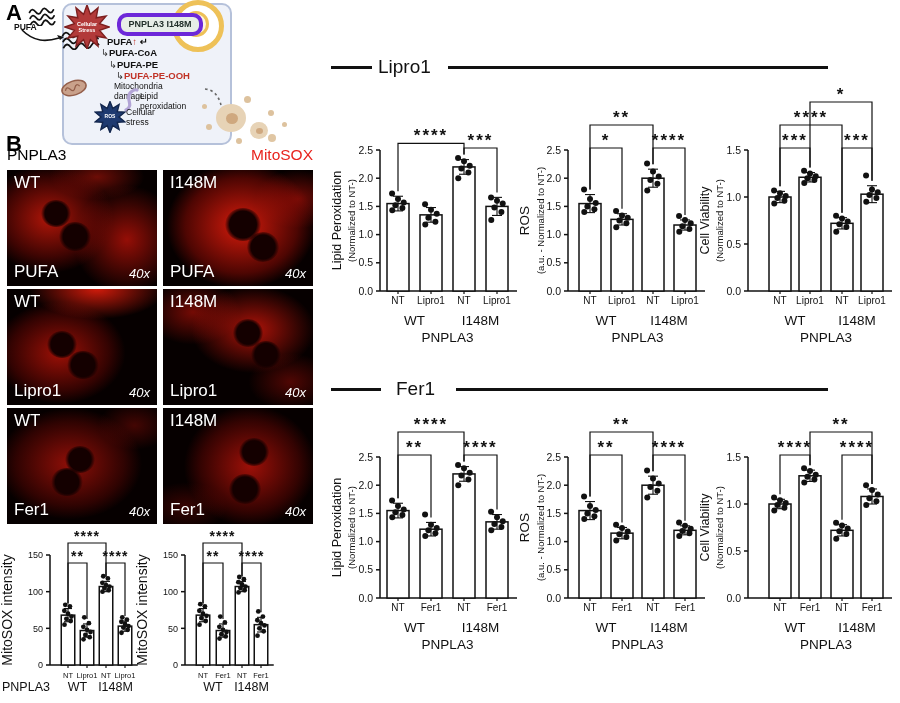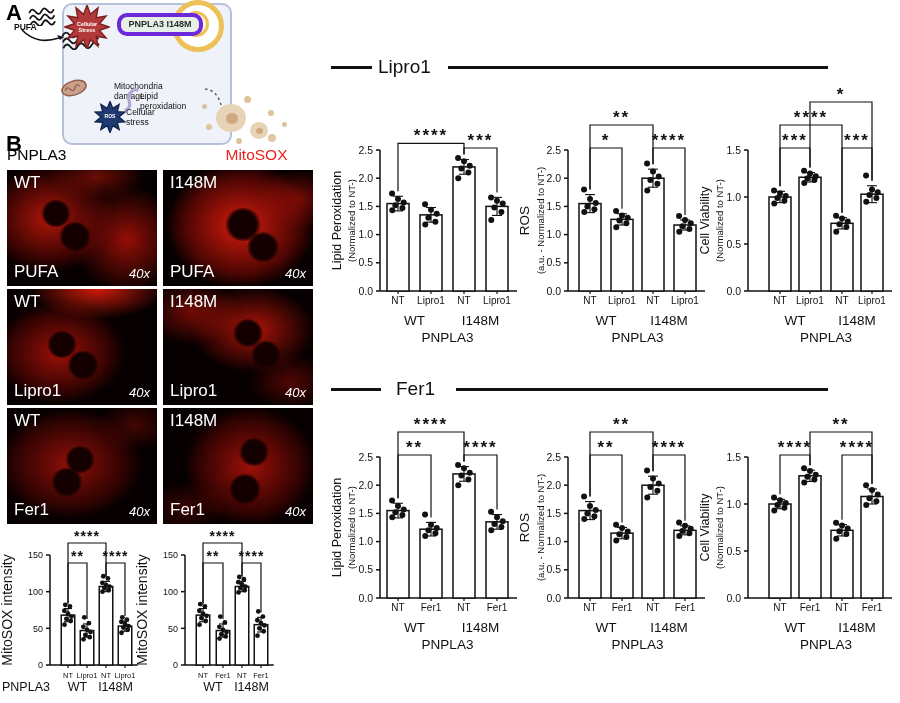--- a/index.html
+++ b/index.html
@@ -42,21 +42,21 @@
   .bl-1{left:42px;top:2px;width:7px;height:7px;background:#ddc29e;}
   .bl-2{left:66px;top:16px;width:6px;height:6px;background:#ddc29e;}
   .bl-3{left:4px;top:30px;width:6px;height:6px;background:#ddc29e;}
   .bl-4{left:34px;top:44px;width:6px;height:6px;background:#ddc29e;}
   .bl-5{left:66px;top:40px;width:8px;height:8px;background:#e0c6a3;}
   .bl-6{left:0;top:10px;width:5px;height:5px;background:#ddc29e;}
   .bl-7{left:80px;top:28px;width:5px;height:5px;background:#ddc29e;}
 
   
   .pnpla3-header{left:7px;top:146px;font-size:15.5px;color:#000;}
-  .mitosox-header{left:200px;top:146px;width:113px;text-align:center;font-size:15.5px;color:#e8231d;}
+  .mitosox-header{left:200px;top:146px;width:113px;text-align:right;font-size:15.5px;color:#e8231d;}
   .tiles{left:0;top:0;width:900px;height:703px;pointer-events:none;}
   .tile{position:absolute;width:150px;height:116px;background:#060000;overflow:hidden;}
   .tile .g-label{position:absolute;left:7px;top:3px;font-size:17px;color:#fff;}
   .tile .tr-label{position:absolute;left:7px;bottom:4px;font-size:17px;color:#fff;}
   .tile .mag{position:absolute;right:7px;bottom:5px;font-size:13px;color:#fff;font-style:italic;}
   .tile::before,.tile::after{content:'';position:absolute;border-radius:50%;
       background:radial-gradient(circle,#140000 55%,rgba(20,0,0,0) 75%);}
   .t0{left:7px;top:170px;background:
       radial-gradient(ellipse 55% 60% at 28% 42%,rgba(205,25,10,.85),rgba(130,10,5,.45) 55%,transparent 78%),
       radial-gradient(ellipse 50% 65% at 80% 60%,rgba(185,18,8,.8),transparent 72%),
@@ -142,20 +142,26 @@
       </svg>
   </span>
 
   <div class="burst burst-red">
       <svg width="46" height="44" viewBox="0 0 46 44">
         <polygon points="23.0,0.0 26.4,9.4 34.0,2.9 32.2,12.8 42.1,11.0 35.6,18.6 45.0,22.0 35.6,25.4 42.1,33.0 32.2,31.2 34.0,41.1 26.4,34.6 23.0,44.0 19.6,34.6 12.0,41.1 13.8,31.2 3.9,33.0 10.4,25.4 1.0,22.0 10.4,18.6 3.9,11.0 13.8,12.8 12.0,2.9 19.6,9.4" fill="#b23a3a" stroke="#7d1f1f" stroke-width="1.4"></polygon>
       </svg>
     <span class="burst-text">Cellular Stress</span>
   </div>
 
+  <div class="abs cascade">
+    <div class="c1"><span>PUFA</span><span class="red-t">↑</span> <span>↵</span></div>
+    <div class="c2"><span class="hook">↳</span><span>PUFA-CoA</span></div>
+    <div class="c3"><span class="hook">↳</span><span>PUFA-PE</span></div>
+    <div class="c4"><span class="hook">↳</span><span class="red-t">PUFA-PE-OOH</span></div>
+  </div>
 
   <span class="abs" style="left:59px;top:78px;">
     <svg width="30" height="20" viewBox="0 0 30 20">
         <g transform="rotate(-18 15 10)">
       <ellipse cx="15" cy="10" rx="12.5" ry="7" fill="#c9a18b" stroke="#945f4b" stroke-width="1.5"></ellipse>
       <path d="M6,10 q2.5,-4.5 5,0 q2.5,4.5 5,0 q2.5,-4.5 5,0" fill="none" stroke="#945f4b" stroke-width="1.3"></path>
     </g>
       </svg>
   </span>
   <div class="abs small-cap mito-label">Mitochondria damage</div>

